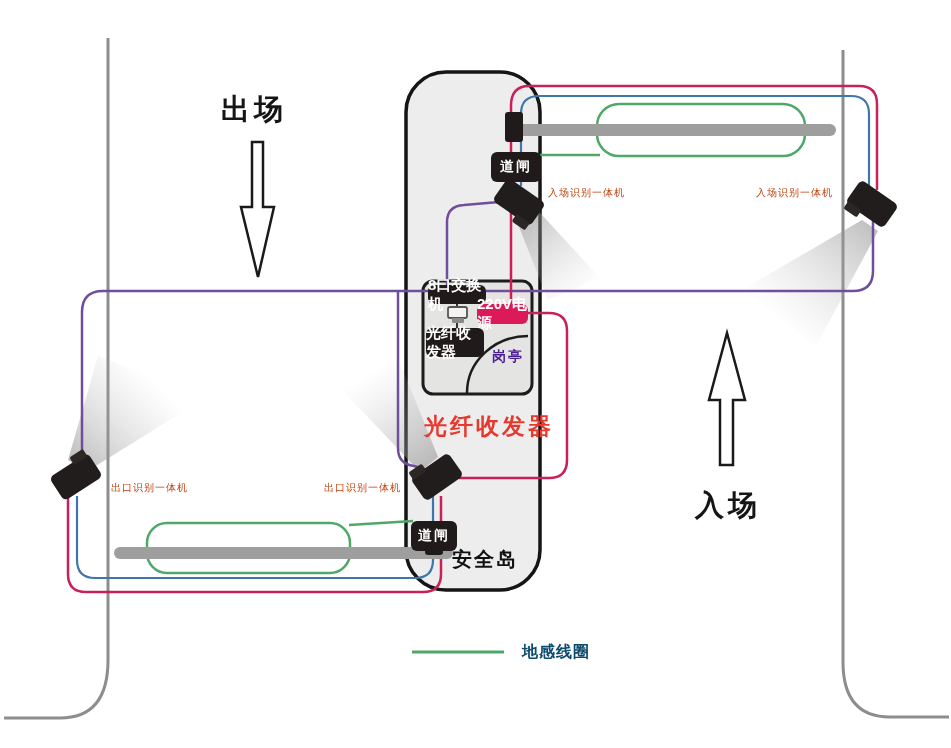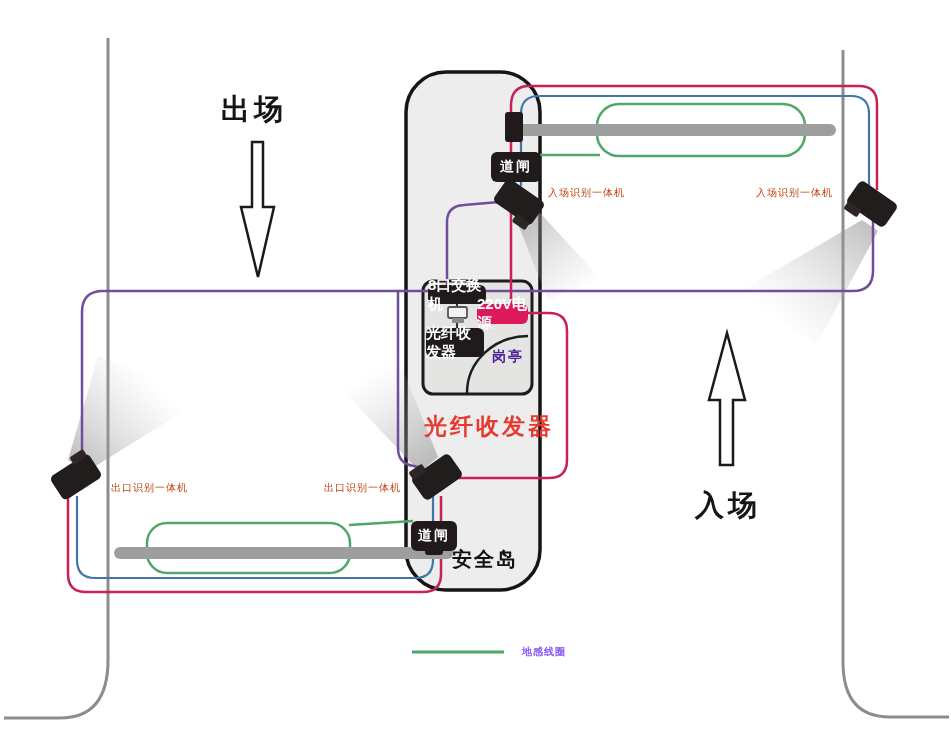--- a/index.html
+++ b/index.html
@@ -16,21 +16,21 @@
   .chip-black{background:#201b1a;}
   .chip-red{background:#dc1959;}
   .gate-chip{font-size:14px;font-weight:700;letter-spacing:2px;margin-top:13px;}
   .small-chip{font-size:15px;font-weight:700;letter-spacing:0;}
   .booth-label{font-size:14px;font-weight:700;color:#4c1d95;letter-spacing:2px;}
   .watermark{font-size:23px;font-weight:700;color:#e8382d;letter-spacing:3px;}
   .island-label{font-size:20px;font-weight:800;color:#111;letter-spacing:2px;text-align:right;}
   .legend{position:absolute;left:410px;top:641px;}
   .legend-row{display:flex;align-items:center;height:22px;margin-bottom:0;}
   .legend-swatch{width:96px;height:8px;margin-right:16px;flex:0 0 auto;}
-  .legend-label{font-size:10px;font-weight:700;color:#8b5cf6;letter-spacing:1px;}
+  .legend-label{font-size:16px;font-weight:700;color:#0c4a6e;letter-spacing:1px;}
 </style>
 </head>
 <body>
 
 <div id="stage">
 
   <svg id="diagram-svg" width="951" height="748" viewBox="0 0 951 748">
     <defs>
       <linearGradient id="beam1" gradientUnits="userSpaceOnUse" x1="524" y1="210" x2="590" y2="292">
         <stop offset="0" stop-color="#8d8d8d" stop-opacity="0.55"></stop>

